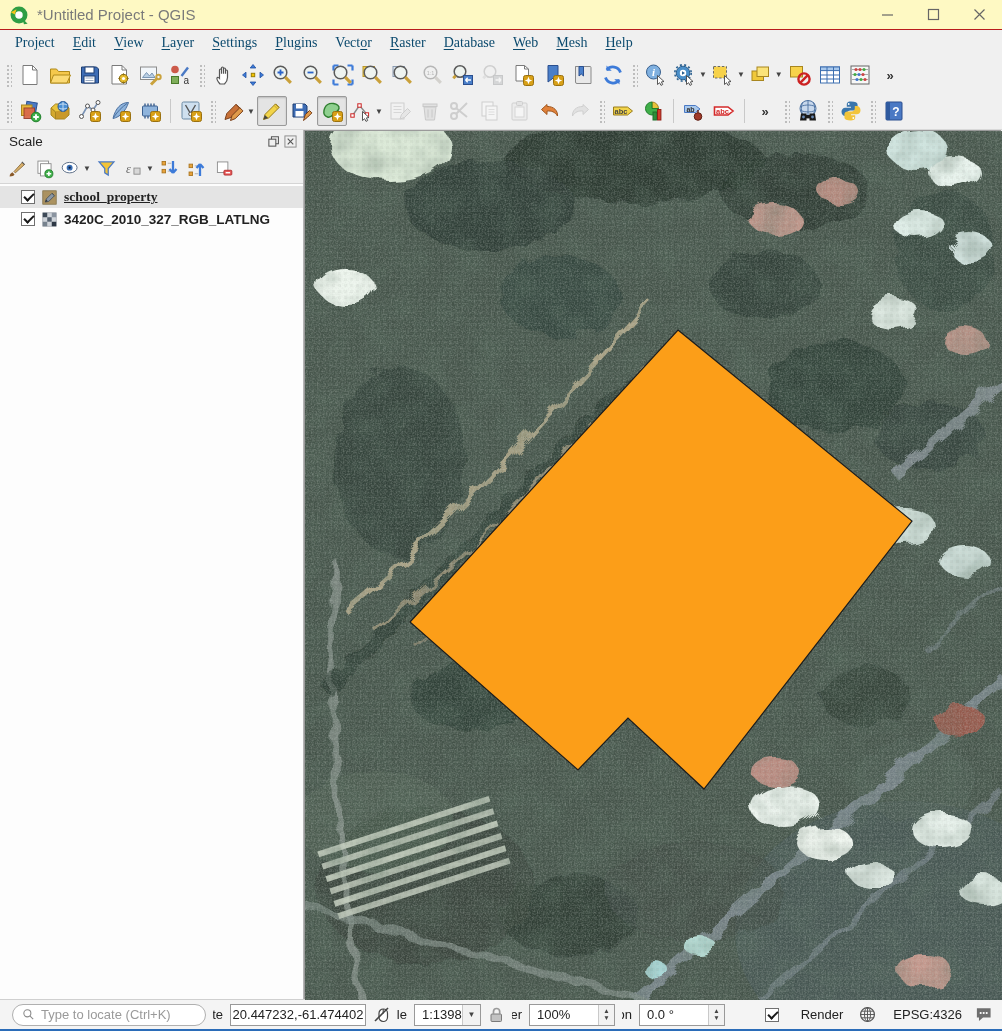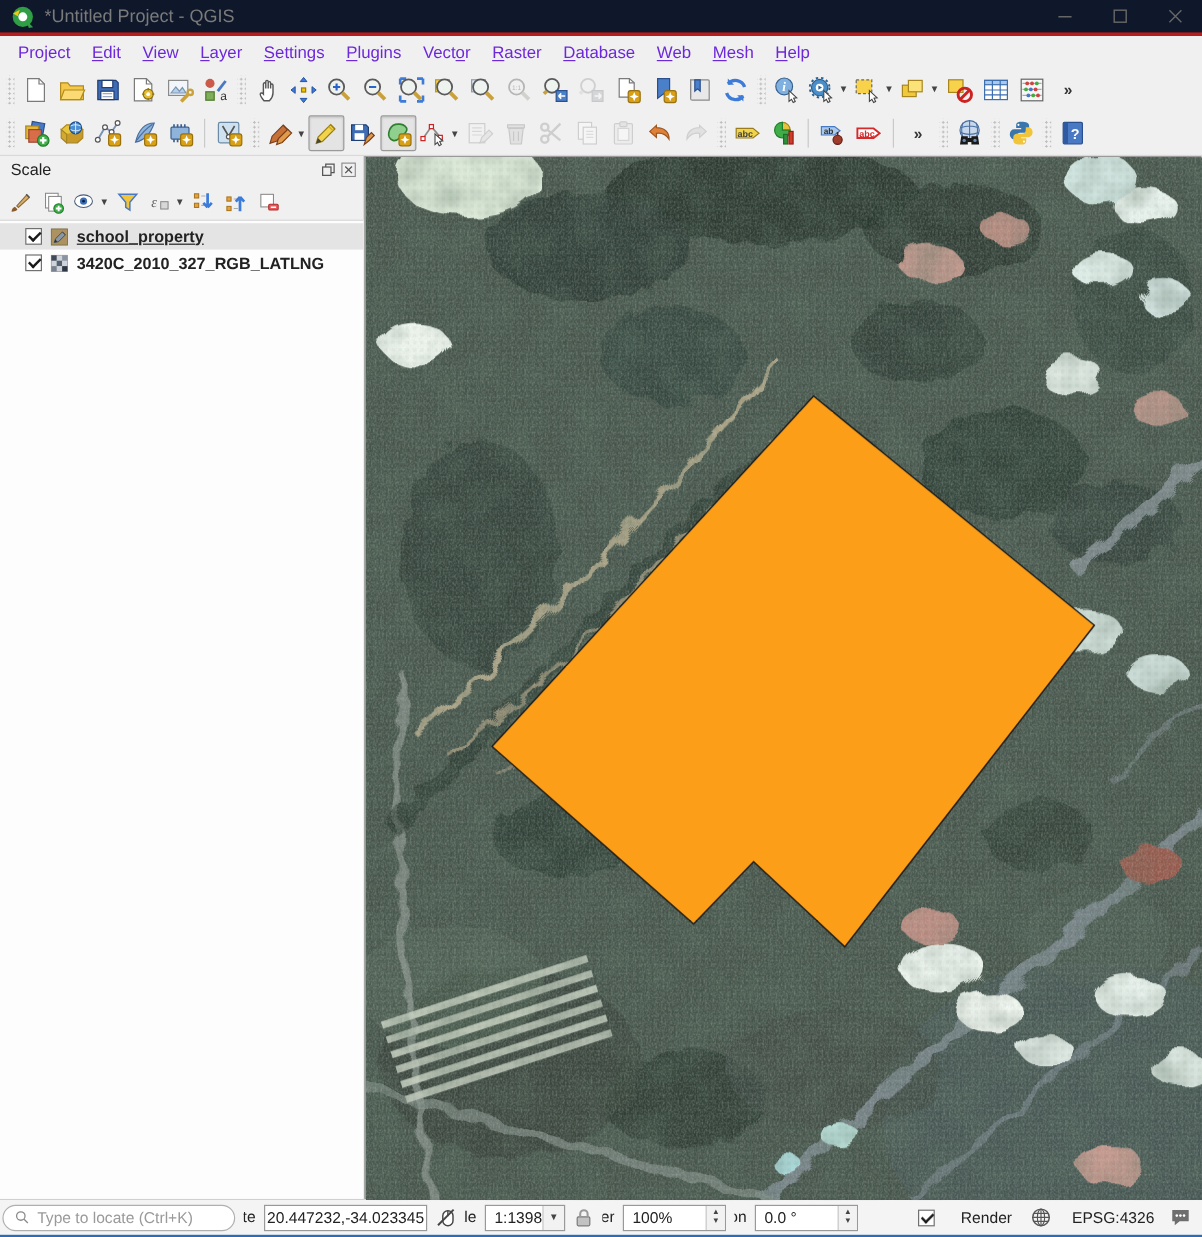--- a/index.html
+++ b/index.html
@@ -1,29 +1,29 @@
 <!DOCTYPE html>
 <html style="--poly-fill: #fc9e18; --poly-stroke: #1c1c1c;"><head>
 <meta charset="utf-8">
 <style>
   * { box-sizing: border-box; margin: 0; padding: 0; }
   html,body { width:1002px; height:1031px; overflow:hidden; }
   body { font-family:"Liberation Sans", sans-serif; background:#f0f0f0; font-size:13px; color:#222; }
 
   
-  .titlebar { height:30px; background:#0f172a; display:flex; align-items:center; padding-left:9px; border-bottom:3px solid #b91c1c; }
+  .titlebar { height:30px; background:#fef9c3; display:flex; align-items:center; padding-left:9px; border-bottom:1px solid #b91c1c; }
   .titlebar .logo { width:20px; height:20px; flex:0 0 auto; }
   .titlebar .title { margin-left:8px; font-size:15px; color:#7a7a7a; }
   .win-controls { margin-left:auto; display:flex; height:100%; }
   .win-btn { width:46px; display:flex; align-items:center; justify-content:center; color:#666; }
   .win-btn svg { width:13px; height:13px; }
 
   
   .menubar { height:26px; background:#f0f0f0; display:flex; align-items:center; padding-left:6px; }
-  .menu-item { padding:3px 9px; font-size:14px; color:#6d28d9; }
+  .menu-item { padding:3px 9px; font-size:14px; color:#0c4a6e;font-family:Liberation Serif, serif; }
   .menu-item u { text-decoration:underline; text-underline-offset:2px; }
 
   
   .toolbar { height:37px; background:#f0f0f0; display:flex; align-items:center; padding-left:2px; }
   .toolbar.tb2 { border-bottom:1px solid #d9d9d9; }
   .btn { height:30px; min-width:30px; display:flex; align-items:center; justify-content:center; border:1px solid transparent; border-radius:2px; padding:0 1px; }
   .btn svg { width:24px; height:24px; }
   .btn.pressed { background:#e4e4e4; border:1px solid #9a9a9a; box-shadow:inset 0 1px 2px rgba(0,0,0,.18); }
   .btn.disabled { opacity:.38; filter:grayscale(.9); }
   .btn .dd { font-size:8px; color:#444; margin-left:2px; }
@@ -36,31 +36,31 @@
   .panel-header { height:23px; display:flex; align-items:center; padding:0 6px 0 9px; font-size:13.5px; color:#222; }
   .panel-header .ph-btns { margin-left:auto; display:flex; gap:4px; }
   .panel-header .ph-btns svg { width:13px; height:13px; }
   .panel-tools { height:30px; display:flex; align-items:center; padding-left:4px; gap:1px; }
   .panel-tools .btn { height:26px; min-width:26px; }
   .panel-tools .btn svg { width:21px; height:21px; }
   .layer-list { flex:1; background:#fdfdfd; border-top:1px solid #d5d5d5; padding-top:2px; }
   .layer-row { height:22px; display:flex; align-items:center; gap:6px; padding-left:21px; font-weight:bold; font-size:13.5px; }
   .layer-row.selected { background:#e4e4e4; }
   .layer-row svg.licon { width:17px; height:17px; }
-  .layer-row .lname.editing { text-decoration:underline; }
+  .layer-row .lname.editing { text-decoration:underline;font-family:Liberation Serif, serif; }
   .cb { width:14px; height:14px; background:#fff; border:1px solid #707070; position:relative; flex:0 0 auto; }
   .cb.checked::after { content:""; position:absolute; left:2px; top:2px; width:8px; height:4px; border-left:2px solid #1a1a1a; border-bottom:2px solid #1a1a1a; transform:rotate(-45deg); }
 
   
   .map-wrap { width:697px; height:869px; position:relative; background:#47564c; border-top:1px solid #9a9a9a; border-left:1px solid #9a9a9a; }
   .map-wrap svg.mapsvg { position:absolute; left:0; top:0; }
   .school-poly { fill:var(--poly-fill,#fc9e18); stroke:var(--poly-stroke,#1c1c1c); stroke-width:1.2; }
 
   
-  .statusbar { height:30px; background:#f4f4f4; border-top:1px solid #d0d0d0; display:flex; align-items:center; padding:0 10px 0 2px; gap:7px; }
+  .statusbar { height:30px; background:#f4f4f4; border-top:1px solid #d0d0d0; display:flex; align-items:center; padding:0 10px 0 12px; gap:7px; }
   .statusbar svg.sbicon { width:17px; height:17px; flex:0 0 auto; }
   .locate { width:194px; height:22px; background:#fff; border:1px solid #b0b0b0; border-radius:11px; display:flex; align-items:center; padding:0 9px; gap:6px; flex:0 0 auto; }
   .locate input { border:none; outline:none; width:100%; font-size:13px; font-family:"Liberation Sans",sans-serif; color:#333; background:transparent; }
   .locate input::placeholder { color:#9a9a9a; }
   .sb-label { max-width:10px; overflow:hidden; white-space:nowrap; direction:rtl; color:#222; flex:0 0 auto; }
   .sb-box { height:22px; background:#fff; border:1px solid #999; display:flex; align-items:center; font-size:13px; flex:0 0 auto; }
   .sb-box.coord { width:136px; justify-content:center; }
   .sb-box.combo { width:67px; padding-left:7px; }
   .combo-dd { margin-left:auto; width:18px; align-self:stretch; display:flex; align-items:center; justify-content:center; font-size:8px; color:#444; border-left:1px solid #c9c9c9; background:#f2f2f2; }
   .sb-box.spin { width:86px; padding-left:7px; }
@@ -763,21 +763,21 @@
   <div class="locate">
     <svg class="sbicon" viewBox="0 0 17 17" style="width:13px;height:13px;">
       <circle cx="7" cy="7" r="4.6" fill="none" stroke="#8a8a8a" stroke-width="1.4"></circle>
       <path d="M10.6 10.6l4 4" stroke="#8a8a8a" stroke-width="1.4"></path>
     </svg>
     <input placeholder="Type to locate (Ctrl+K)" style="">
   </div>
 
   <span class="sb-label">Coordinate</span>
   <div class="sb-box coord">
-    <span>20.447232,-34.023345</span>
+    <span>20.447232,-61.474402</span>
   </div>
   <svg class="sbicon" viewBox="0 0 17 17">
     <rect x="6" y="3" width="8.5" height="12.5" rx="4.2" fill="#fff" stroke="#444" stroke-width="1.2"></rect>
     <path d="M10.2 3v4.6" stroke="#444" stroke-width="1.1"></path>
     <path d="M2 15L15 2" stroke="#444" stroke-width="1.6"></path>
   </svg>
 
   <span class="sb-label">Scale</span>
   <div class="sb-box combo">
     <span>1:1398</span>

